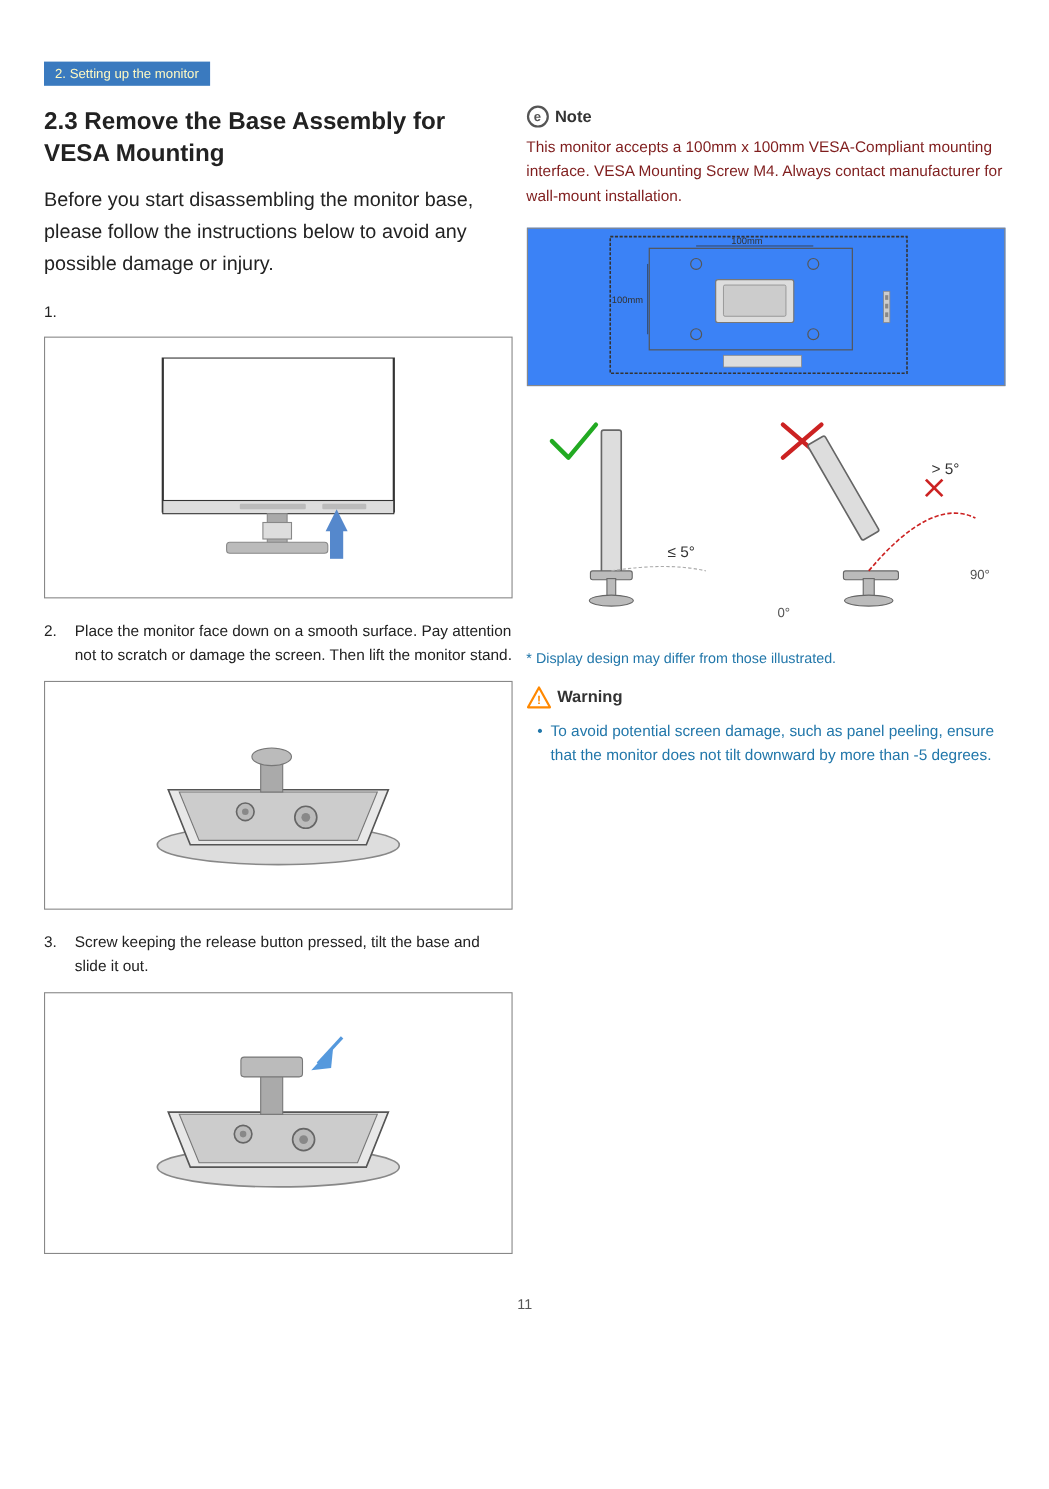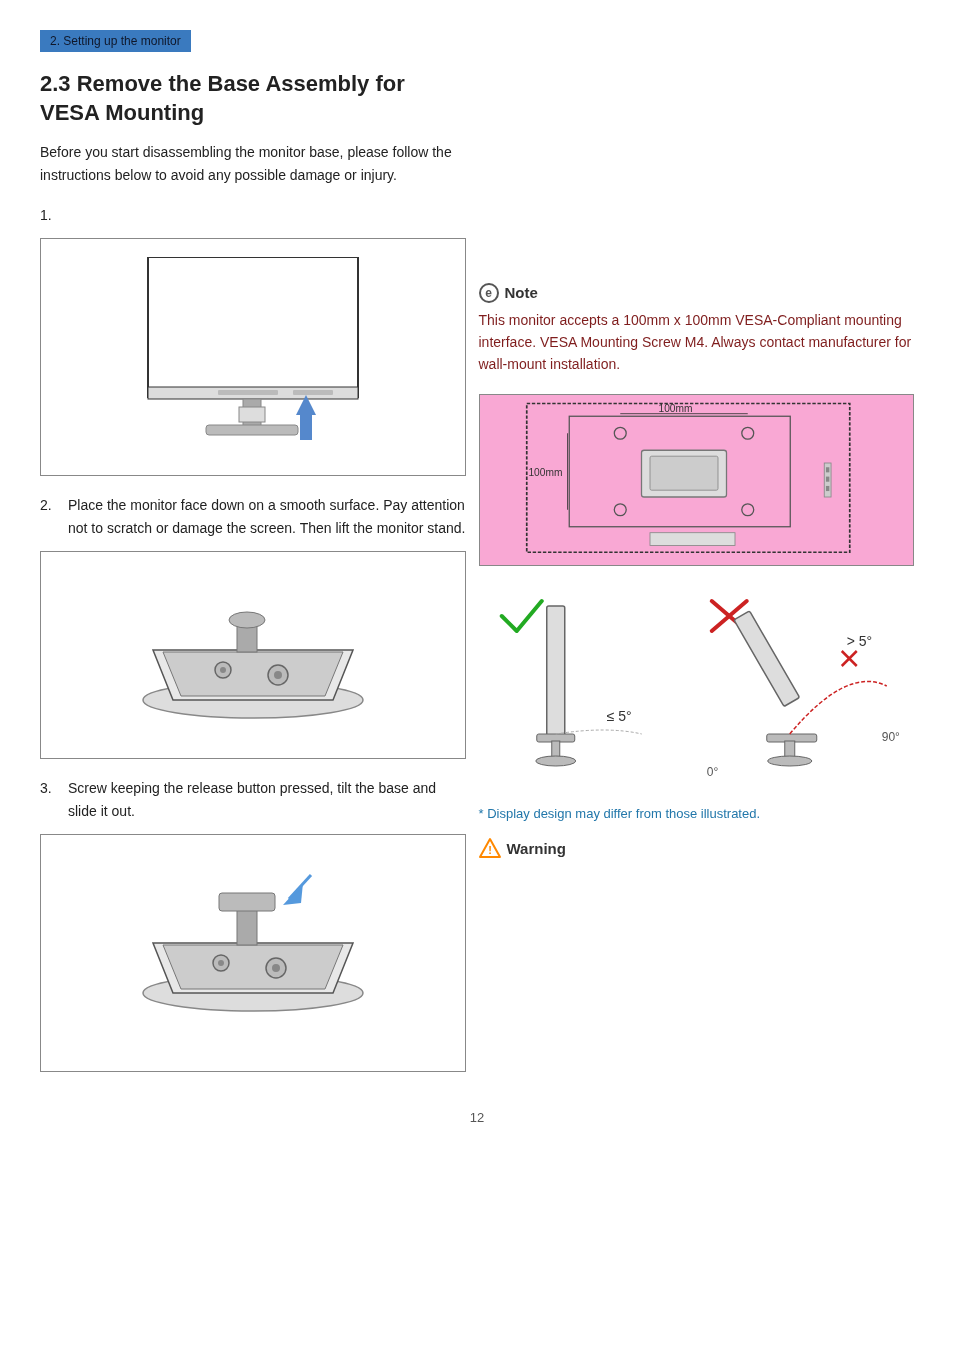--- a/index.html
+++ b/index.html
@@ -12,47 +12,48 @@
       padding: 0;
     }
     .page {
       width: 954px;
       min-height: 1354px;
       padding: 30px 40px 40px 40px;
       position: relative;
     }
     .breadcrumb-bar {
       background: #3a7abf;
-      color: #0f172a;
+      color: #fef9c3;
       font-size: 12px;
       padding: 4px 10px;
       margin-bottom: 18px;
       display: inline-block;
+      margin-top: 26px;
     }
     .two-col {
       display: flex;
       gap: 13px;
-      align-items: center;
+      align-items: flex-start;
     }
     .left-col {
       flex: 1 1 420px;
       max-width: 430px;
     }
     .right-col {
       flex: 1 1 430px;
       max-width: 450px;
     }
     h2 {
       font-size: 22px;
       font-weight: bold;
       line-height: 1.3;
       margin-bottom: 14px;
     }
     .intro-text {
-      font-size: 14px;
+      font-size: 18px;
       line-height: 1.6;
       margin-bottom: 18px;
     }
     .step {
       font-size: 14px;
       line-height: 1.6;
       margin-bottom: 10px;
       display: flex;
       gap: 8px;
     }
@@ -99,24 +100,24 @@
     .note-text {
       font-size: 14px;
       line-height: 1.6;
       color: #7f1d1d;
     }
 
     
     .vesa-diagram {
       border: 1.5px solid #888;
       width: 100%;
-      height: 172px;
+      height: 144px;
       margin-bottom: 20px;
       position: relative;
-      background: #f9a8d4;
+      background: #3b82f6;
       overflow: hidden;
       text-decoration: underline;
     }
 
     
     .tilt-diagram {
       width: 100%;
       height: 200px;
       margin-bottom: 18px;
       display: flex;
@@ -369,22 +370,23 @@
         <div class="warning-header">
           <div class="warning-icon">
             <svg width="22" height="22" viewBox="0 0 22 22">
               <polygon points="11,2 21,20 1,20" fill="none" stroke="#ff8800" stroke-width="2" stroke-linejoin="round"></polygon>
               <text x="11" y="17" text-anchor="middle" font-size="11" fill="#ff8800" font-weight="bold" font-family="Arial">!</text>
             </svg>
           </div>
           <span>Warning</span>
         </div>
         <ul class="warning-list">
+          <li>To avoid potential screen damage, such as panel peeling, ensure that the monitor does not tilt downward by more than -5 degrees.</li>
         </ul>
       </div>
 
     </div>
   </div>
 
   
-  <div class="page-number">12</div>
+  <div class="page-number">11</div>
 
 </div>
 
 </body></html>

